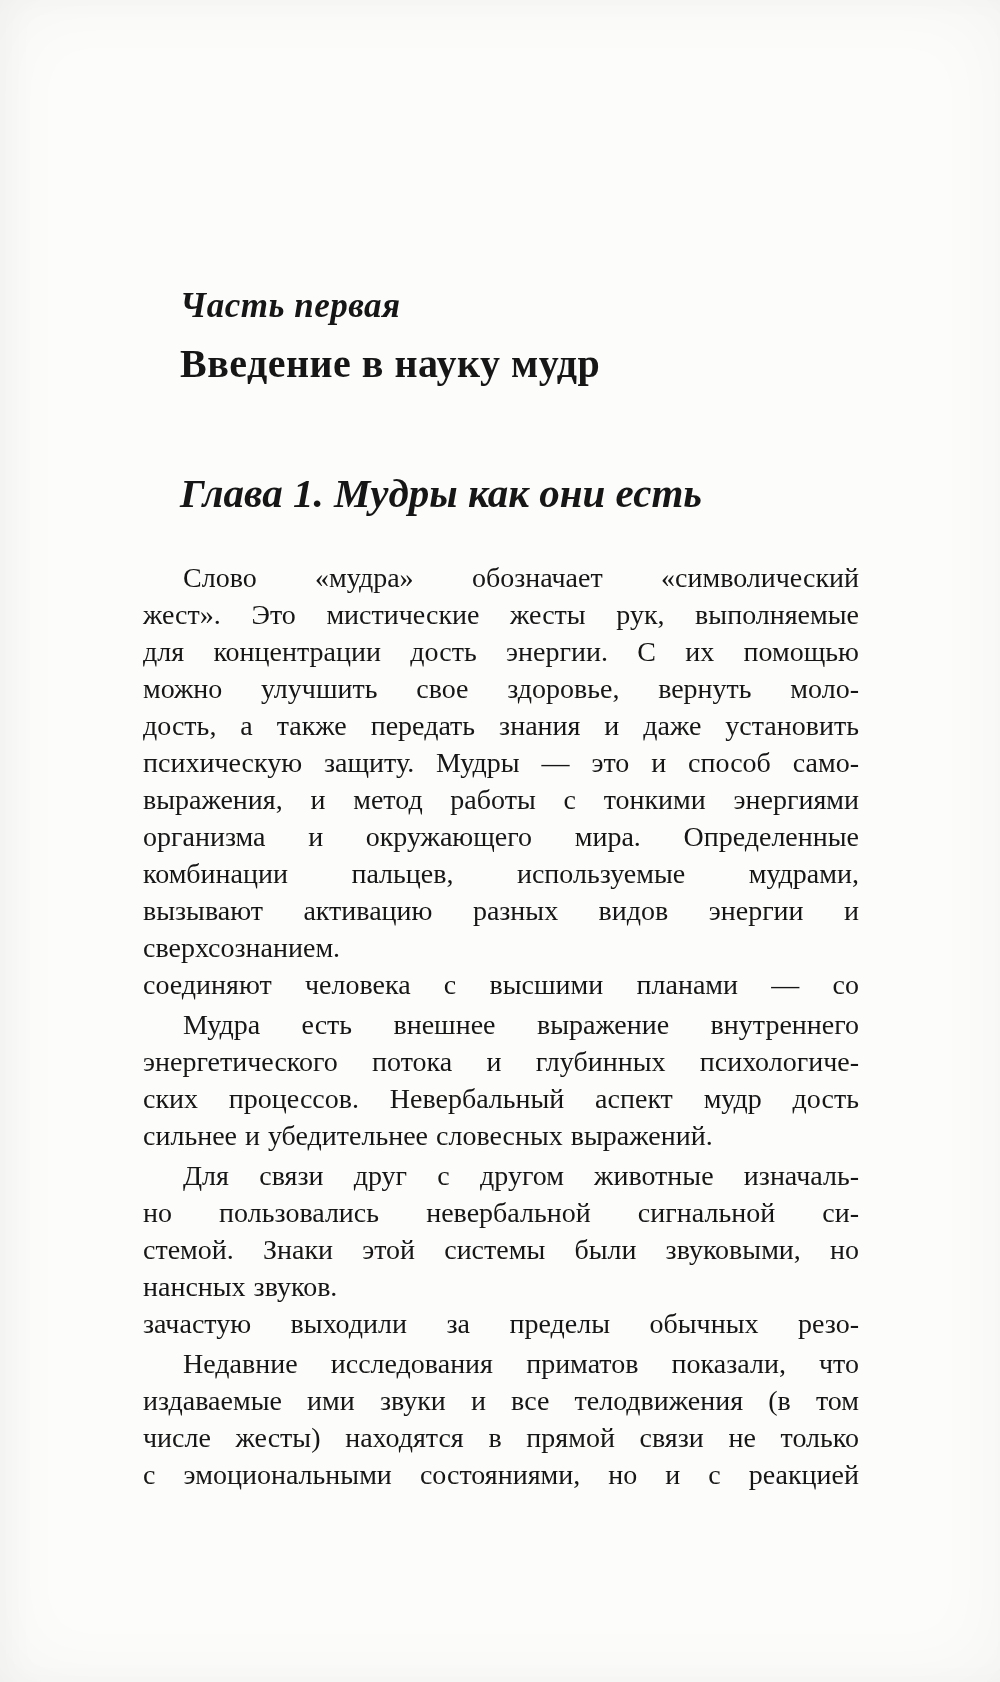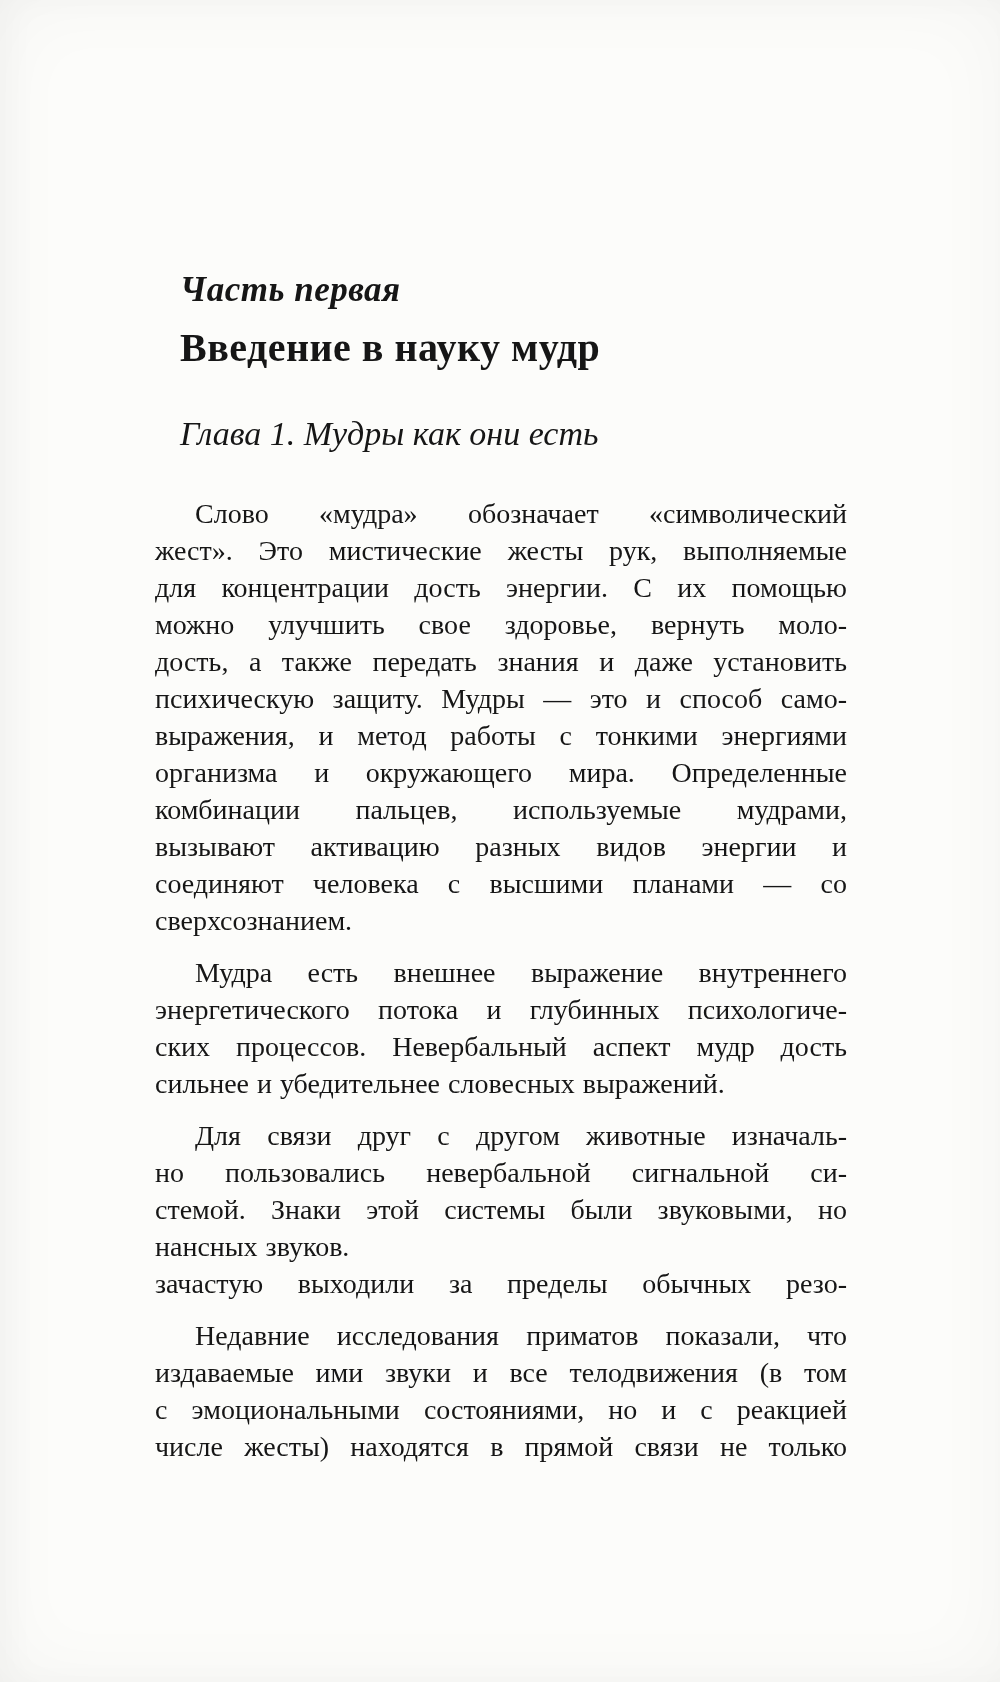--- a/index.html
+++ b/index.html
@@ -16,21 +16,21 @@
     margin: 0 auto;
     background: var(--paper, #fcfcfa);
     box-shadow: inset 0 0 80px rgba(0,0,0,0.035), inset 12px 0 30px rgba(0,0,0,0.025);
     overflow: hidden;
     color: var(--ink, #161616);
   }
 
   .text-block {
     position: absolute;
     left: 140px;
-    top: 270px;
+    top: 286px;
     width: 722px;
   }
 
   .part-label {
     margin: 0;
     padding-left: 40px;
     font-size: 35px;
     line-height: 1.15;
     font-weight: 700;
     font-style: italic;
@@ -40,35 +40,35 @@
   .part-title {
     margin: 16px 0 4px 0;
     padding-left: 40px;
     font-size: 40px;
     line-height: 1.1;
     font-weight: 700;
     letter-spacing: 0.5px;
   }
 
   .chapter-title {
-    margin: 44px 0 0 0;
+    margin: 84px 0 0 0;
     padding-left: 40px;
-    font-size: 34px;
+    font-size: 41px;
     line-height: 1.15;
-    font-weight: 400;
+    font-weight: 700;
     font-style: italic;
   }
 
   .body-text {
     margin-top: 42px;
     font-size: 28px;
   }
 
   .paragraph {
-    margin: 15px;
+    margin: 3px;
   }
 
   .line {
     line-height: 37px;
     text-align: justify;
     text-align-last: justify;
     white-space: normal;
     word-spacing: 1px;
   }
 
@@ -93,37 +93,37 @@
           <div class="line indent">Слово «мудра» обозначает «символический</div>
           <div class="line">жест». Это мистические жесты рук, выполняемые</div>
           <div class="line">для концентрации дость энергии. С их помощью</div>
           <div class="line">можно улучшить свое здоровье, вернуть моло-</div>
           <div class="line">дость, а также передать знания и даже установить</div>
           <div class="line">психическую защиту. Мудры — это и способ само-</div>
           <div class="line">выражения, и метод работы с тонкими энергиями</div>
           <div class="line">организма и окружающего мира. Определенные</div>
           <div class="line">комбинации пальцев, используемые мудрами,</div>
           <div class="line">вызывают активацию разных видов энергии и</div>
+          <div class="line last">сверхсознанием.</div>
           <div class="line">соединяют человека с высшими планами — со</div>
-          <div class="line last">сверхсознанием.</div>
         </div>
         <div class="paragraph">
           <div class="line indent">Мудра есть внешнее выражение внутреннего</div>
           <div class="line">энергетического потока и глубинных психологиче-</div>
           <div class="line">ских процессов. Невербальный аспект мудр дость</div>
           <div class="line last">сильнее и убедительнее словесных выражений.</div>
         </div>
         <div class="paragraph">
           <div class="line indent">Для связи друг с другом животные изначаль-</div>
           <div class="line">но пользовались невербальной сигнальной си-</div>
           <div class="line">стемой. Знаки этой системы были звуковыми, но</div>
           <div class="line last">нансных звуков.</div>
           <div class="line">зачастую выходили за пределы обычных резо-</div>
         </div>
         <div class="paragraph">
           <div class="line indent">Недавние исследования приматов показали, что</div>
           <div class="line">издаваемые ими звуки и все телодвижения (в том</div>
+          <div class="line">числе жесты) находятся в прямой связи не только</div>
           <div class="line">с эмоциональными состояниями, но и с реакцией</div>
-          <div class="line">числе жесты) находятся в прямой связи не только</div>
         </div>
       </div>
   </div>
 </div>
 
 </body></html>

